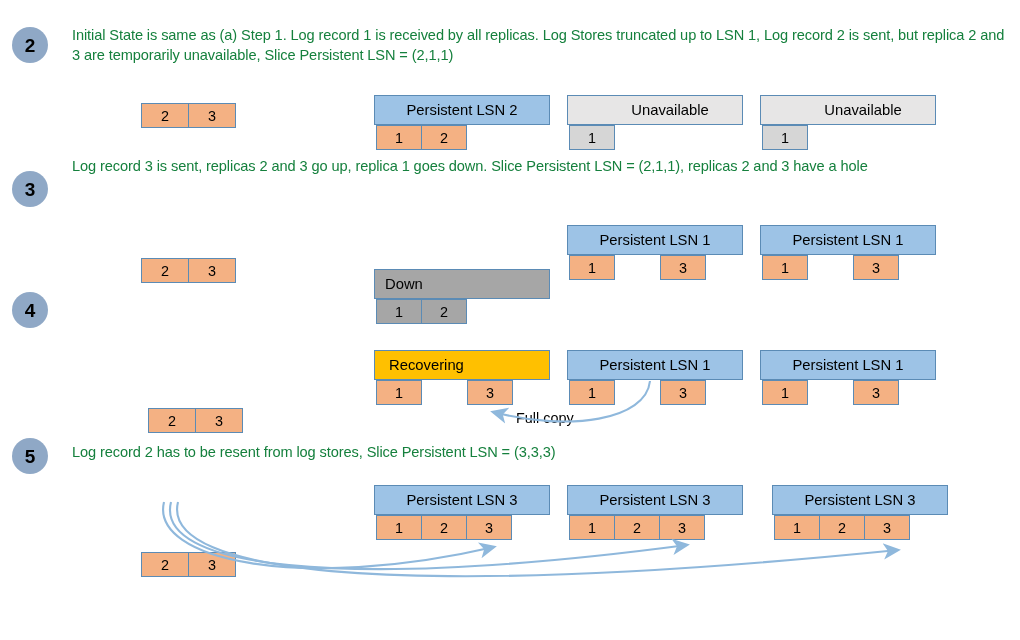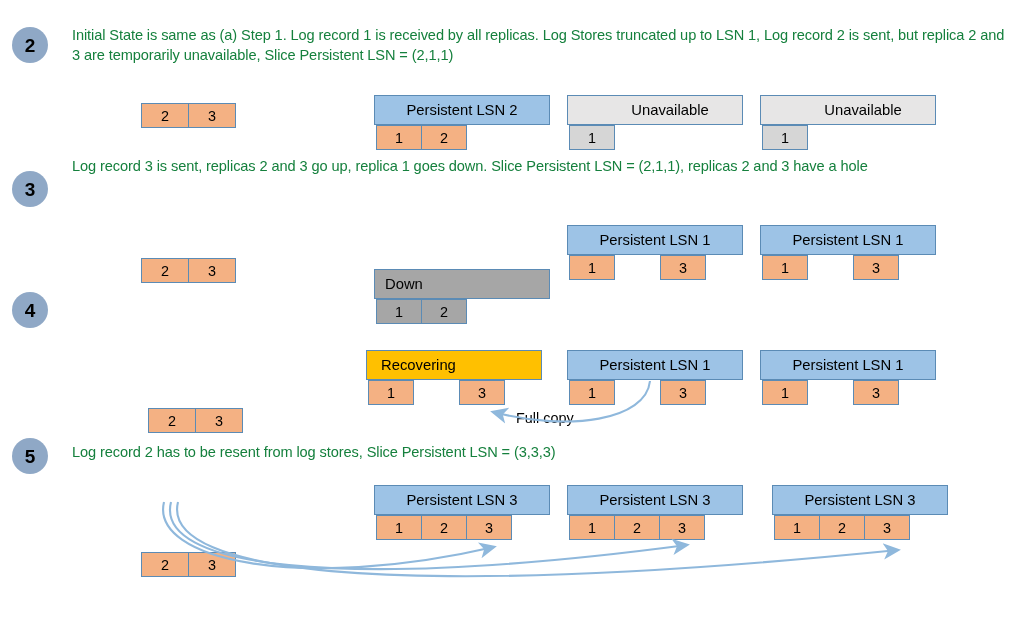--- a/index.html
+++ b/index.html
@@ -191,21 +191,21 @@
   </div>
 
   <div class="abs step-circle" style="left:12px; top:292px;">4</div>
 
 
   <div class="abs logstore" style="left:148px; top:358px; width:100px;">
     <div class="cell" style="left:0px; width:48px;">2</div>
     <div class="cell" style="left:47px; width:48px;">3</div>
   </div>
 
-  <div class="abs" style="left:366px; top:350px; width:176px;">
+  <div class="abs" style="left:374px; top:350px; width:176px;">
     <div class="node-header state-recovering">Recovering</div>
     <div class="cell-row">
       <div class="cell" style="left:2px; width:46px;">1</div>
       <div class="cell" style="left:93px; width:46px;">3</div>
     </div>
   </div>
 
   <div class="abs" style="left:567px; top:350px; width:176px;">
     <div class="node-header">Persistent LSN 1</div>
     <div class="cell-row">

